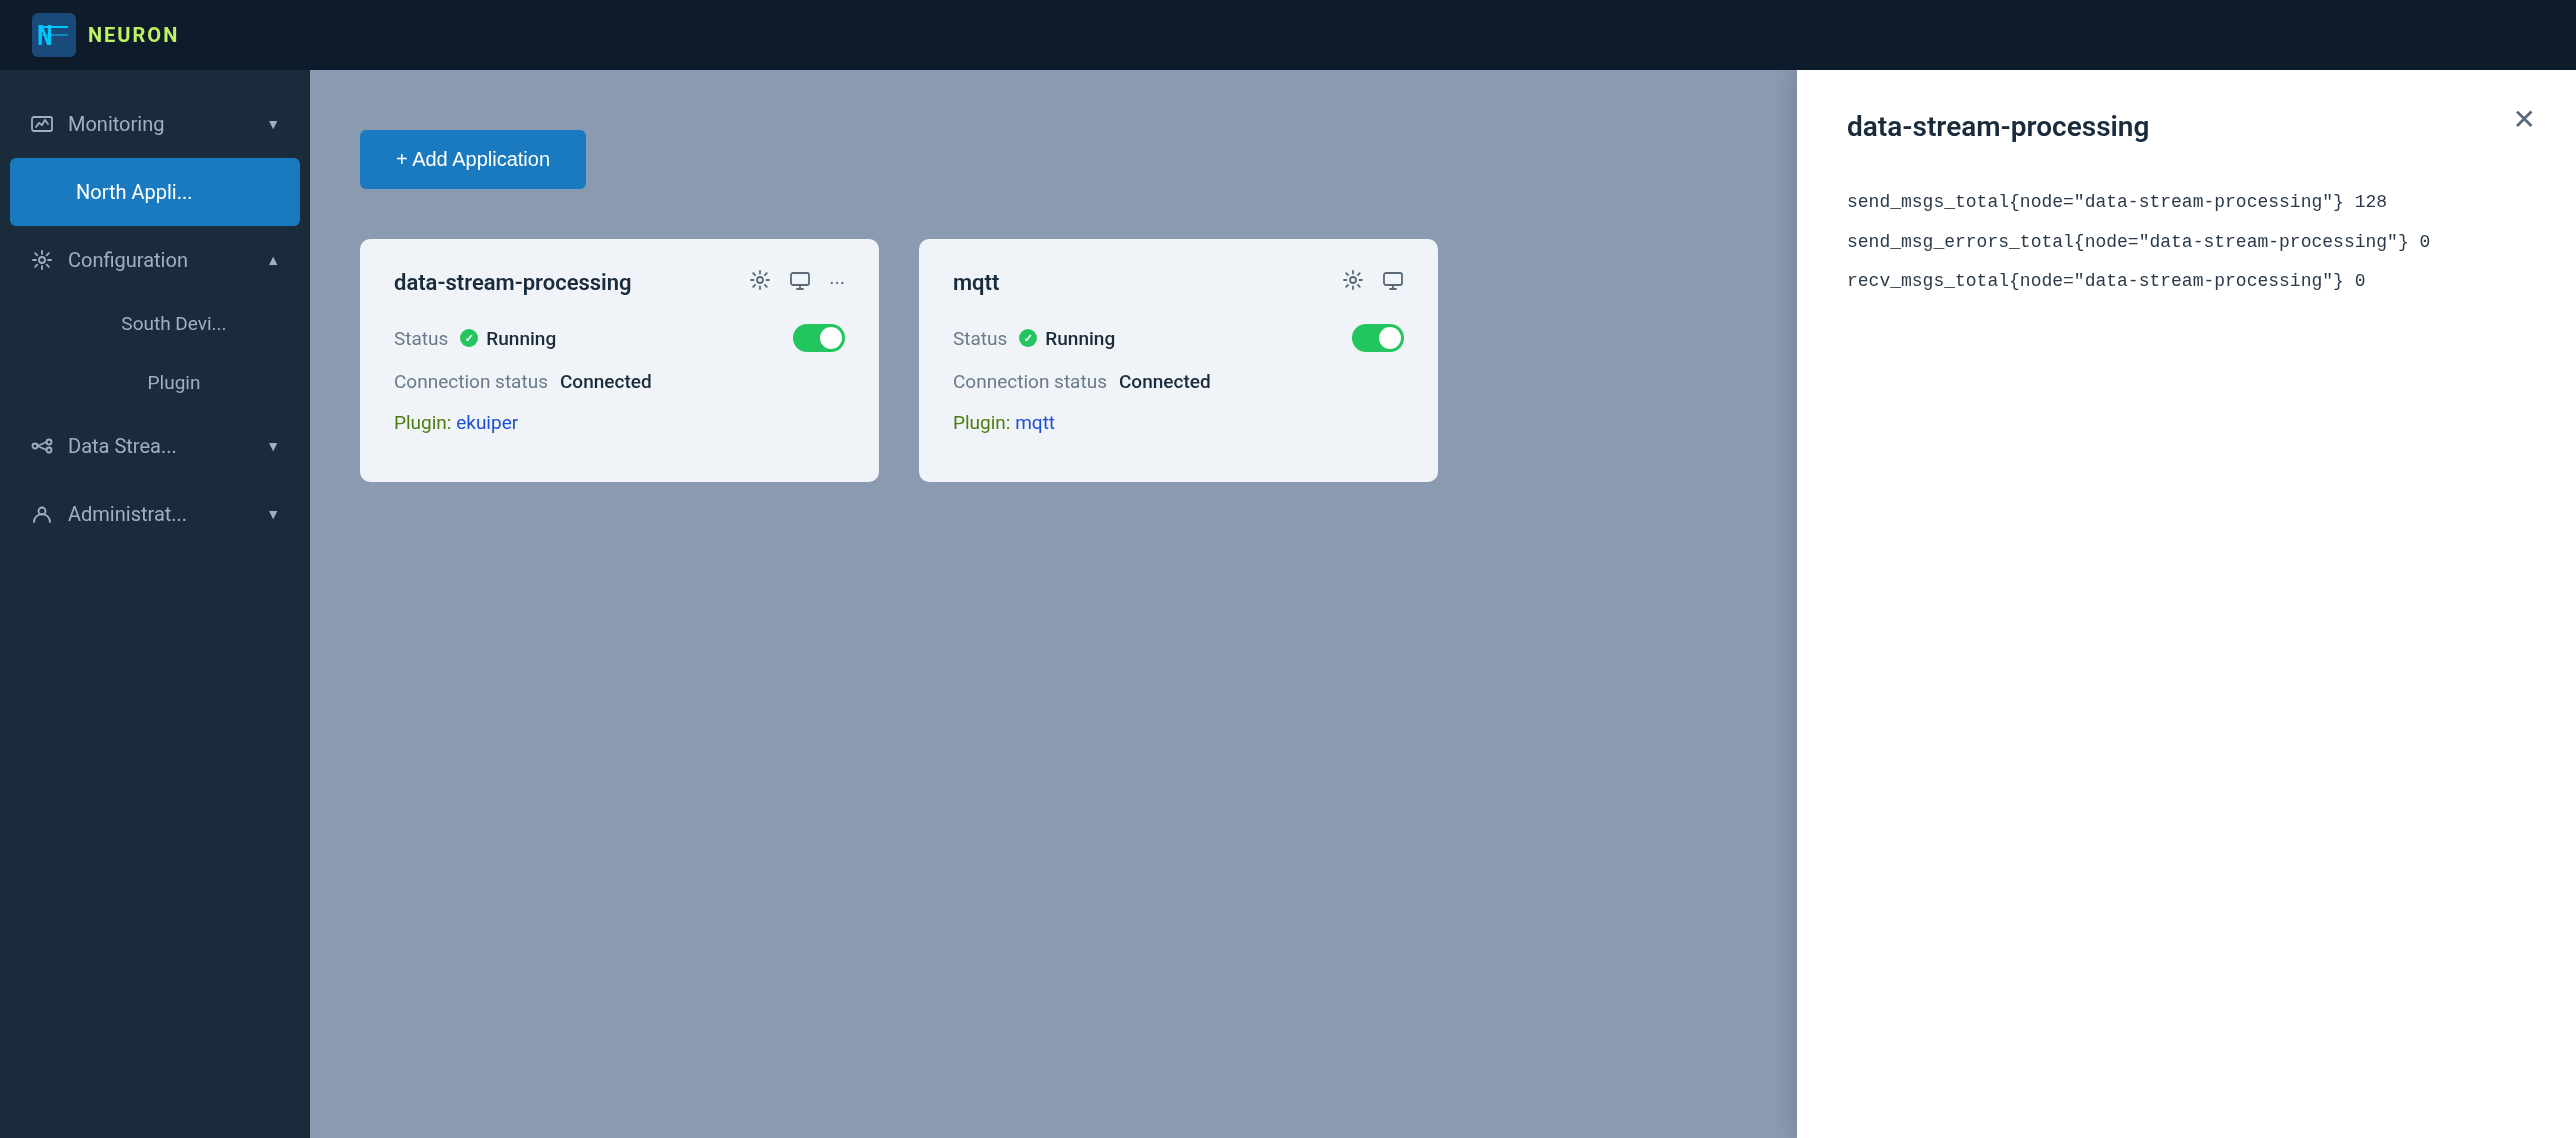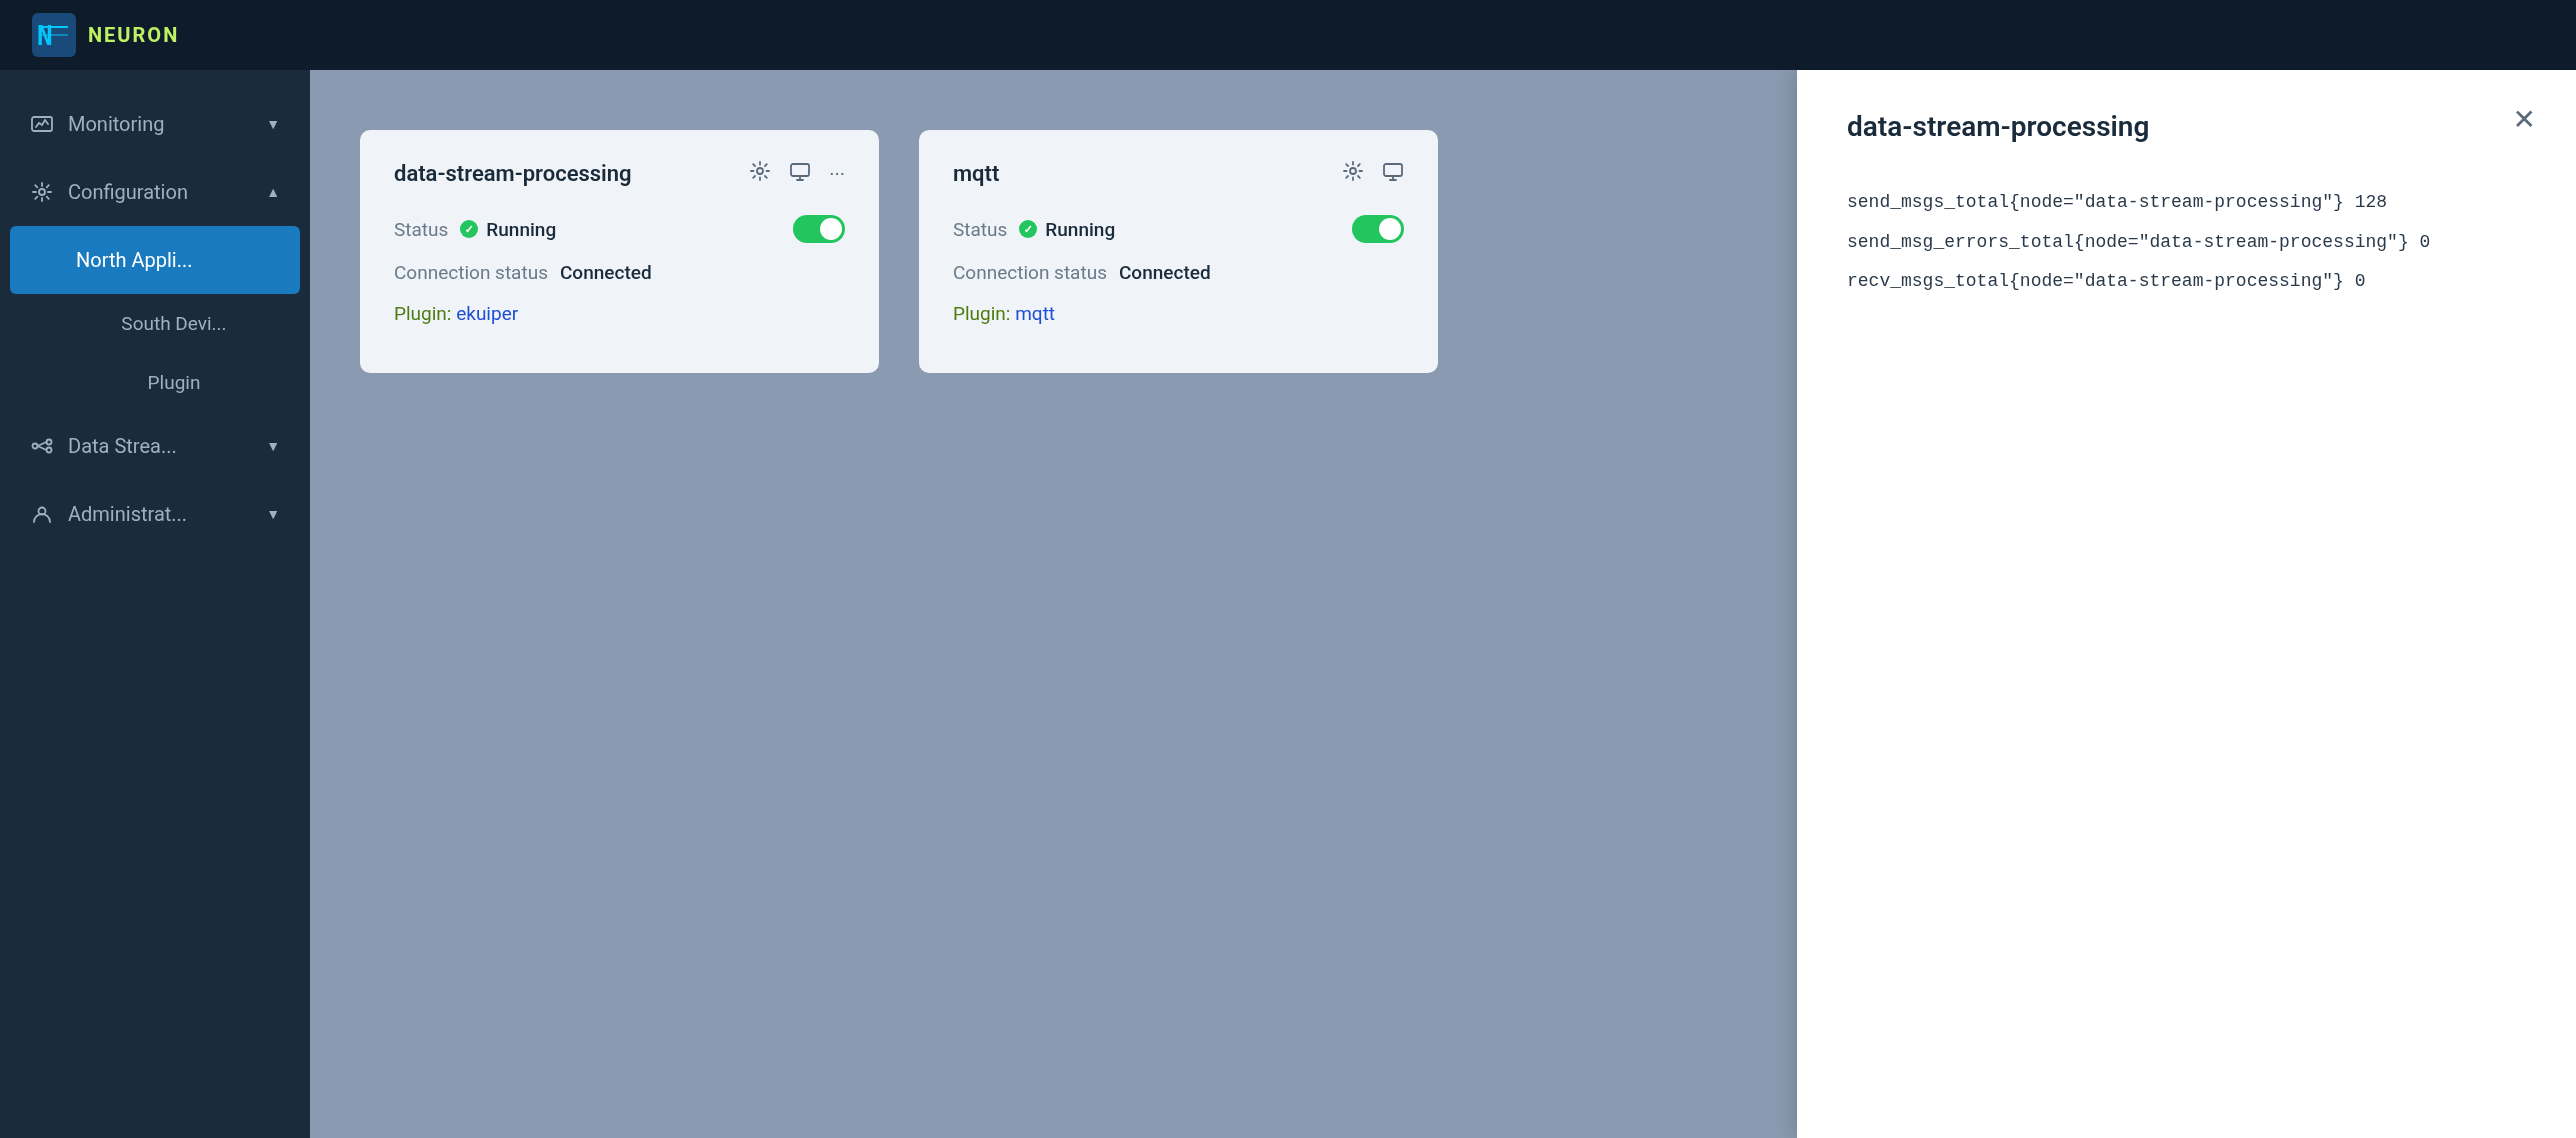--- a/index.html
+++ b/index.html
@@ -250,33 +250,33 @@
       <span class="sidebar-item-icon">
         <svg width="22" height="22" viewBox="0 0 22 22" fill="none">
             <rect x="1" y="4" width="20" height="14" rx="2" stroke="#a0b0c0" stroke-width="1.8"></rect>
             <path d="M5 14 L8 10 L11 12 L14 7 L17 11" stroke="#a0b0c0" stroke-width="1.8" fill="none" stroke-linecap="round"></path>
           </svg>
       </span>
       <span class="sidebar-item-label">Monitoring</span>
       <span class="sidebar-chevron">▼</span>
     </div>
 
+    <div class="sidebar-item active">
+      <span class="sidebar-item-label" style="margin-left: 36px;">North Appli...</span>
+    </div>
+
     <div class="sidebar-item">
       <span class="sidebar-item-icon">
         <svg width="22" height="22" viewBox="0 0 22 22" fill="none">
             <circle cx="11" cy="11" r="3" stroke="#a0b0c0" stroke-width="1.8"></circle>
             <path d="M11 2v3M11 17v3M2 11h3M17 11h3M4.2 4.2l2.1 2.1M15.7 15.7l2.1 2.1M4.2 17.8l2.1-2.1M15.7 6.3l2.1-2.1" stroke="#a0b0c0" stroke-width="1.8" stroke-linecap="round"></path>
           </svg>
       </span>
       <span class="sidebar-item-label">Configuration</span>
       <span class="sidebar-chevron">▲</span>
-    </div>
-
-    <div class="sidebar-item active">
-      <span class="sidebar-item-label" style="margin-left: 36px;">North Appli...</span>
     </div>
 
     <div class="sidebar-sub-item">
       <span>South Devi...</span>
     </div>
 
     <div class="sidebar-sub-item">
       <span>Plugin</span>
     </div>
 
@@ -300,20 +300,21 @@
             <path d="M3 19c0-4.4 3.6-8 8-8s8 3.6 8 8" stroke="#a0b0c0" stroke-width="1.8" stroke-linecap="round"></path>
           </svg>
       </span>
       <span class="sidebar-item-label">Administrat...</span>
       <span class="sidebar-chevron">▼</span>
     </div>
   </div>
 
   <div class="content-area">
     <div class="content-inner">
+      <button class="add-app-btn">+ Add Application</button>
 
       <div class="cards-container">
 
         <div class="app-card">
           <div class="card-header">
             <span class="card-title">data-stream-processing</span>
             <div class="card-icons">
               <span class="card-icon">
                 <svg width="22" height="22" viewBox="0 0 22 22" fill="none">
                     <circle cx="11" cy="11" r="3" stroke="#5a6a7a" stroke-width="1.8"></circle>

